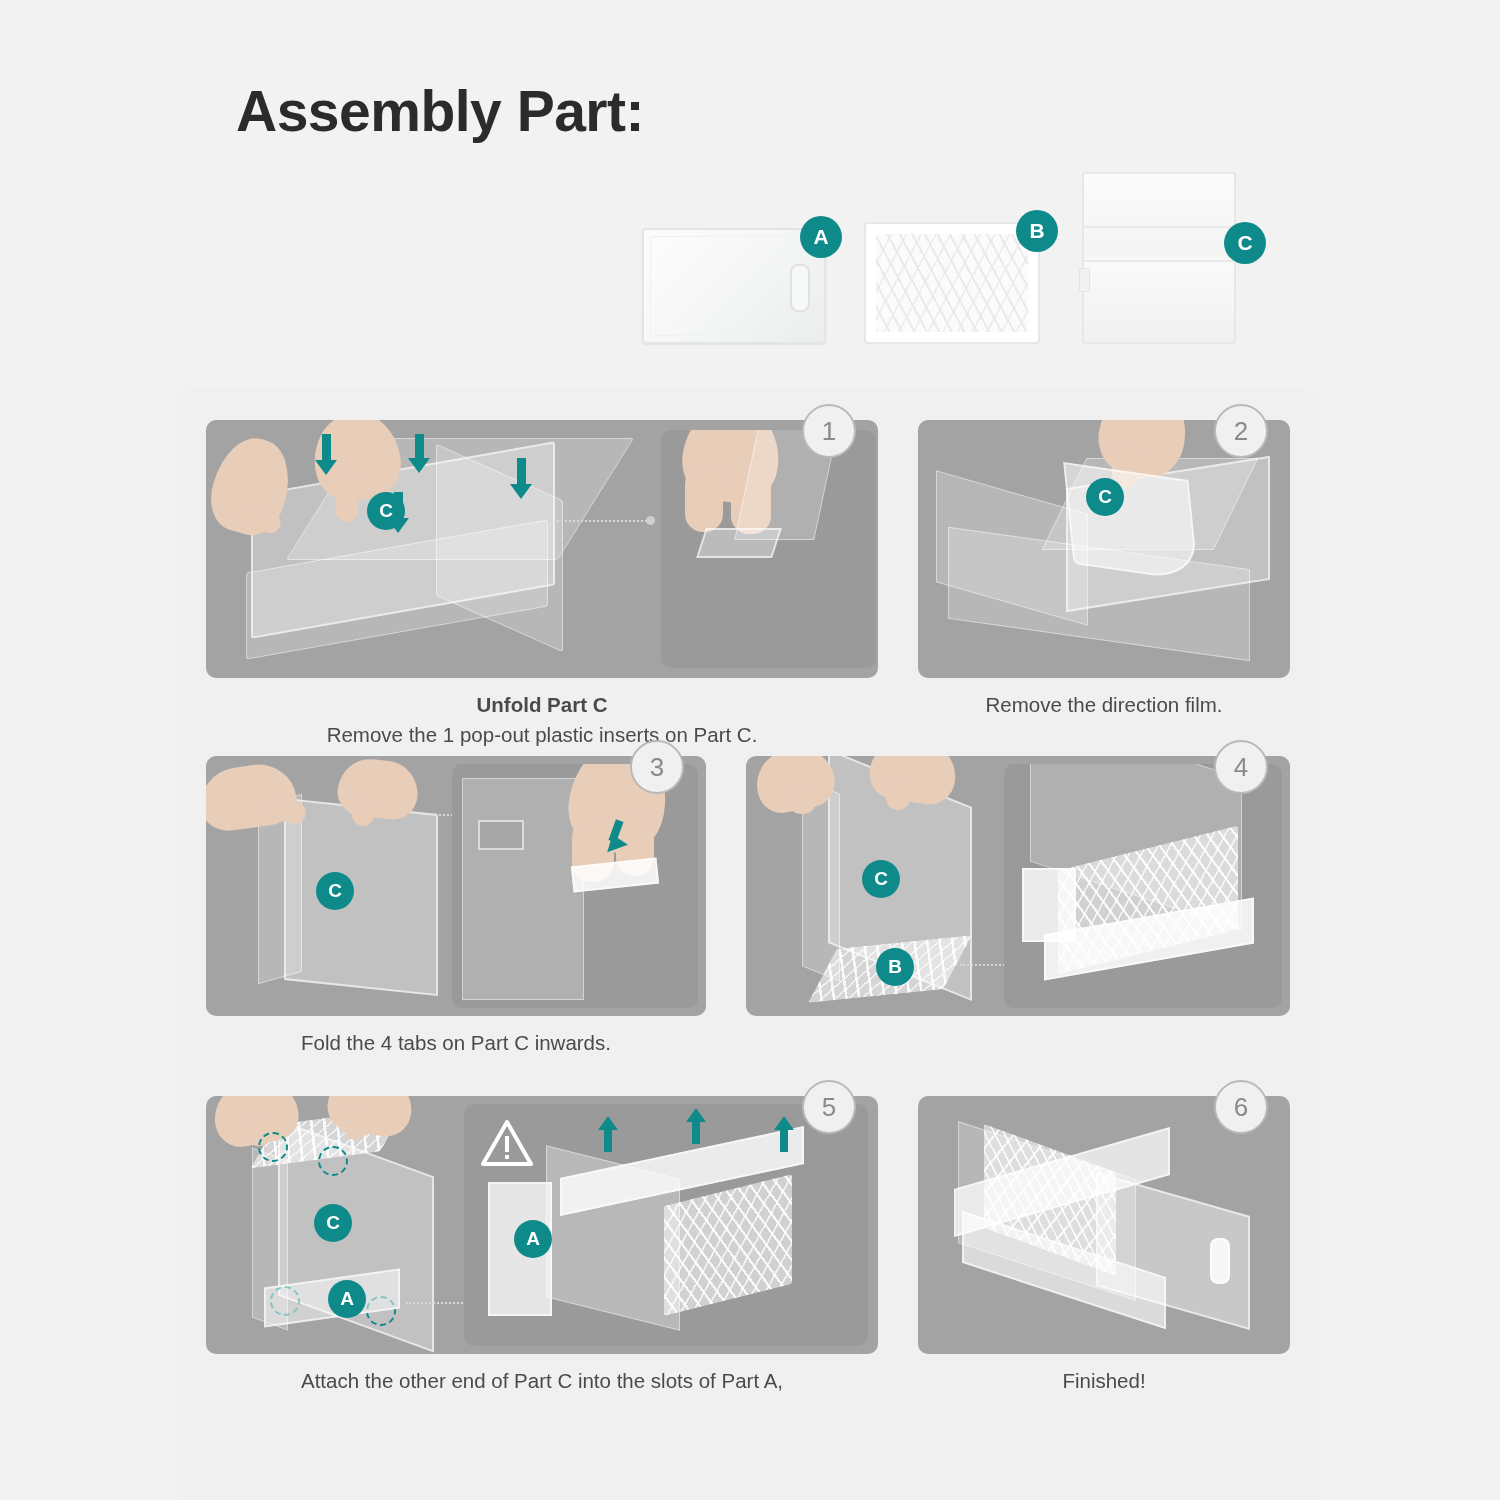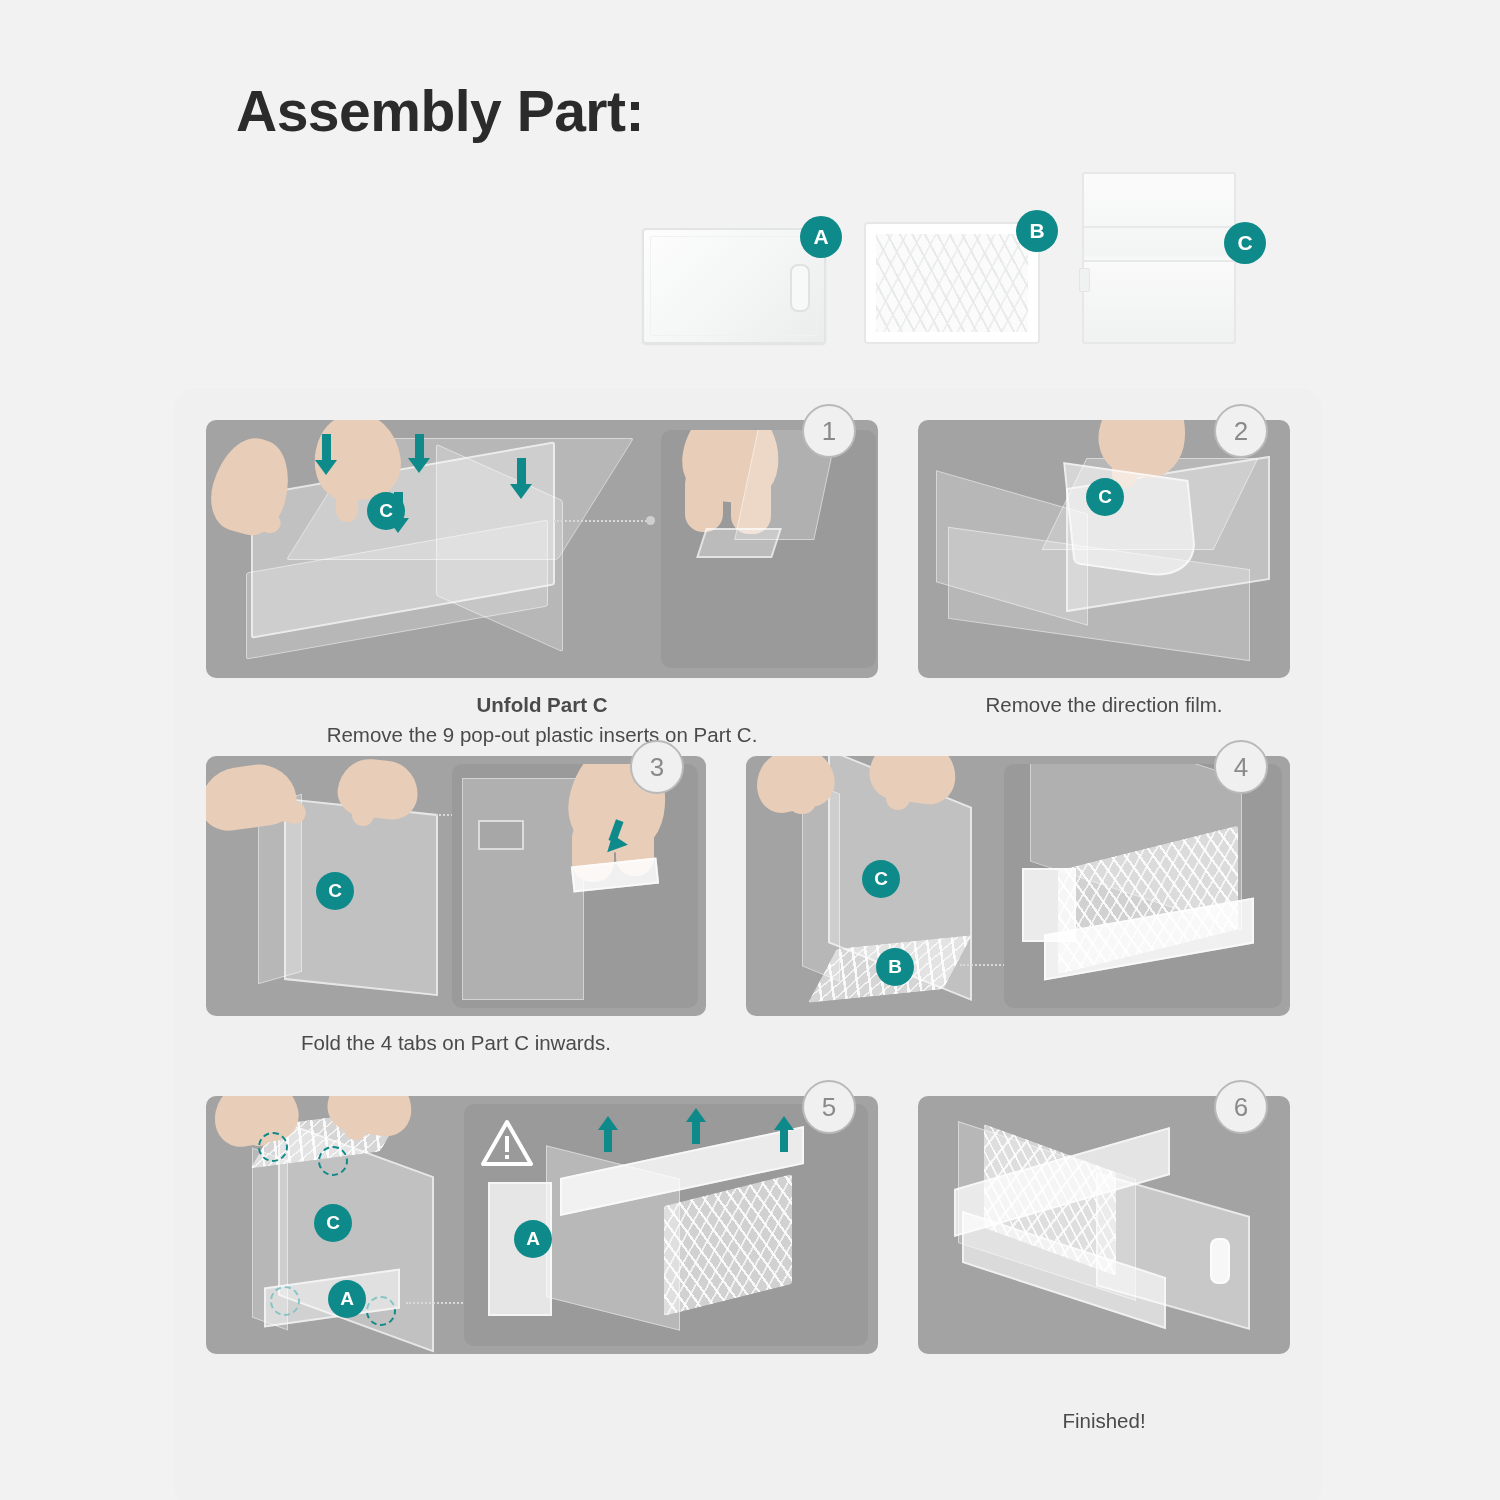--- a/index.html
+++ b/index.html
@@ -328,21 +328,21 @@
 
       <div class="subframe" style="left:455px; top:10px; width:215px; height:238px;">
         <div class="hand" style="left:22px; top:-24px; width:96px; height:96px; transform:rotate(6deg);"></div>
         <div class="finger" style="left:24px; top:36px; width:38px; height:66px; border-radius:18px;"></div>
         <div class="finger" style="left:70px; top:34px; width:40px; height:70px; border-radius:18px;"></div>
         <div class="glass" style="left:40px; top:98px; width:72px; height:26px; transform:skewX(-18deg);"></div>
         <div class="glass-soft" style="left:86px; top:-10px; width:78px; height:118px; transform:skewX(-12deg);"></div>
       </div>
     </div>
     <div class="caption" style="top:270px;font-weight:bold;">Unfold Part C</div>
-    <div class="caption" style="top:300px;">Remove the 9 pop-out plastic inserts on Part C.</div>
+    <div class="caption" style="top:300px;">Remove the 1 pop-out plastic inserts on Part C.</div>
     <div class="step-number" style="left:596px; top:-16px;">1</div>
   </div>
 
   <div class="step" style="left:744px; top:32px; width:372px;">
     <div class="step-photo" style="width:372px; height:258px;">
       <div class="glass-soft" style="left:18px; top:72px; width:150px; height:110px; transform:skewY(16deg);"></div>
       <div class="glass" style="left:148px; top:52px; width:200px; height:120px; transform:skewY(-9deg);"></div>
       <div class="glass-soft" style="left:30px; top:128px; width:300px; height:90px; transform:skewY(8deg);"></div>
       <div class="glass-soft" style="left:146px; top:38px; width:170px; height:90px; transform:skewX(-26deg);"></div>
 
@@ -456,29 +456,30 @@
         <div class="letter-badge" style="left:50px; top:116px;">A</div>
 
         <div class="tealbar" style="left:140px; top:24px; width:8px; height:24px;"></div>
         <div class="teal-tri-up" style="left:134px; top:12px;"></div>
         <div class="tealbar" style="left:228px; top:16px; width:8px; height:24px;"></div>
         <div class="teal-tri-up" style="left:222px; top:4px;"></div>
         <div class="tealbar" style="left:316px; top:24px; width:8px; height:24px;"></div>
         <div class="teal-tri-up" style="left:310px; top:12px;"></div>
       </div>
     </div>
+    <div class="caption" style="top:270px;">Attach the other end of Part C into the slots of Part A,</div>
     <div class="step-number" style="left:596px; top:-16px;">5</div>
   </div>
 
   <div class="step" style="left:744px; top:708px; width:372px;">
     <div class="step-photo" style="width:372px; height:258px;">
       <div class="glass-soft" style="left:40px; top:54px; width:176px; height:120px; transform:skewY(18deg);"></div>
       <div class="ribfan" style="left:66px; top:52px; width:132px; height:104px; transform:skewY(20deg);"></div>
       <div class="glass" style="left:36px; top:62px; width:212px; height:44px; transform:skewY(-16deg); background:rgba(255,255,255,0.7);"></div>
       <div class="glass" style="left:178px; top:98px; width:150px; height:110px; transform:skewY(16deg); background:rgba(255,255,255,0.4);"></div>
       <div class="glass" style="left:44px; top:148px; width:200px; height:48px; transform:skewY(18deg); background:rgba(255,255,255,0.6);"></div>
       <div class="glass" style="left:292px; top:142px; width:16px; height:42px; background:rgba(255,255,255,0.85); border-radius:8px;"></div>
     </div>
-    <div class="caption" style="top:270px;margin-top:40px;">Finished!</div>
+    <div class="caption" style="top:270px;">Finished!</div>
     <div class="step-number" style="left:296px; top:-16px;">6</div>
   </div>
 
 </div>
 
 </body></html>

